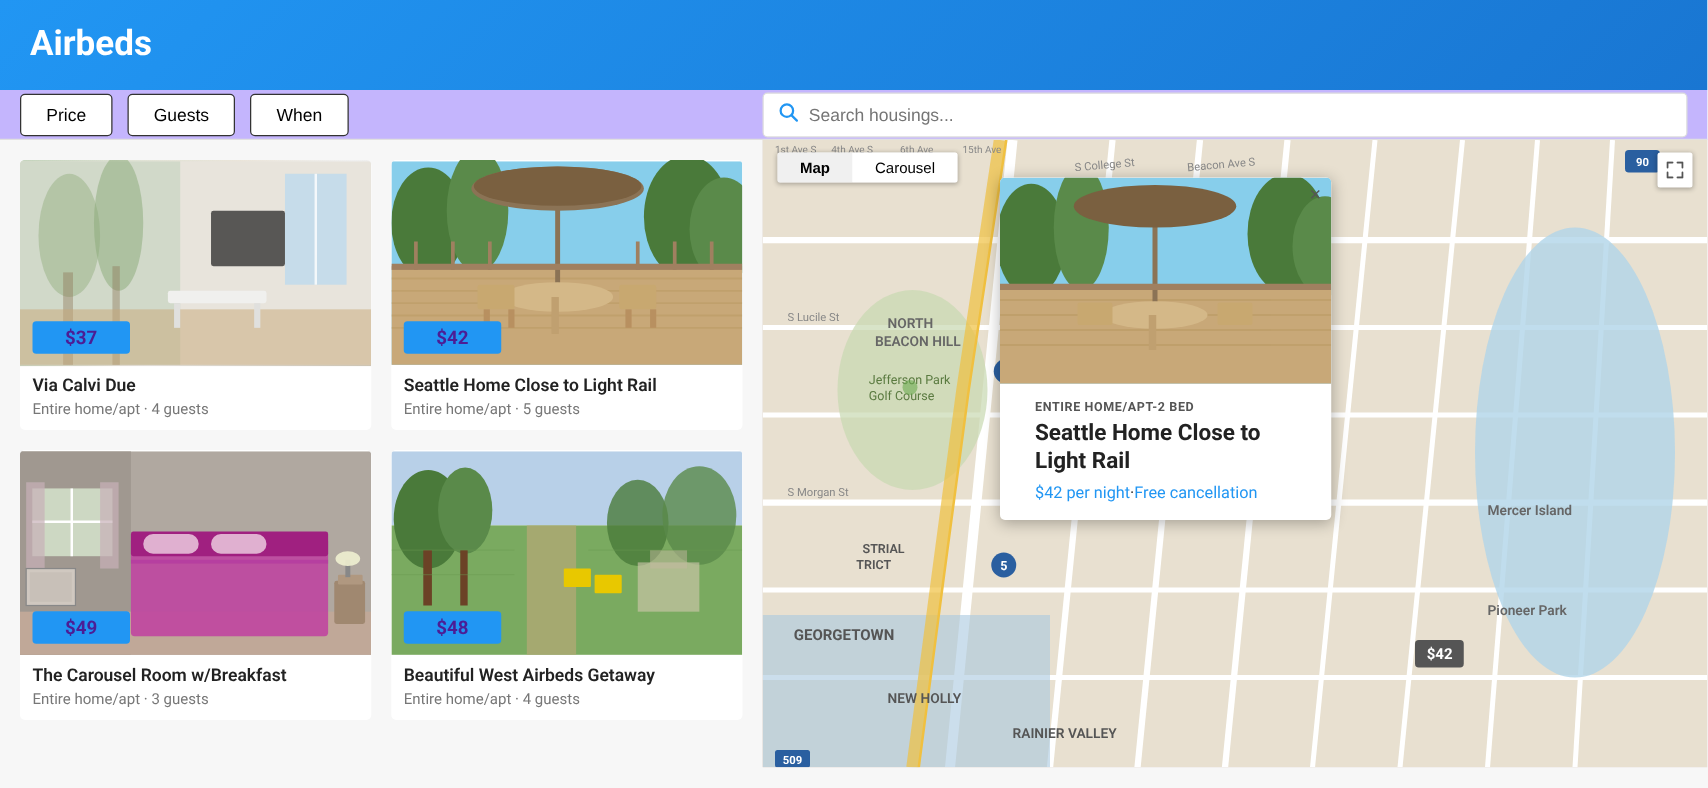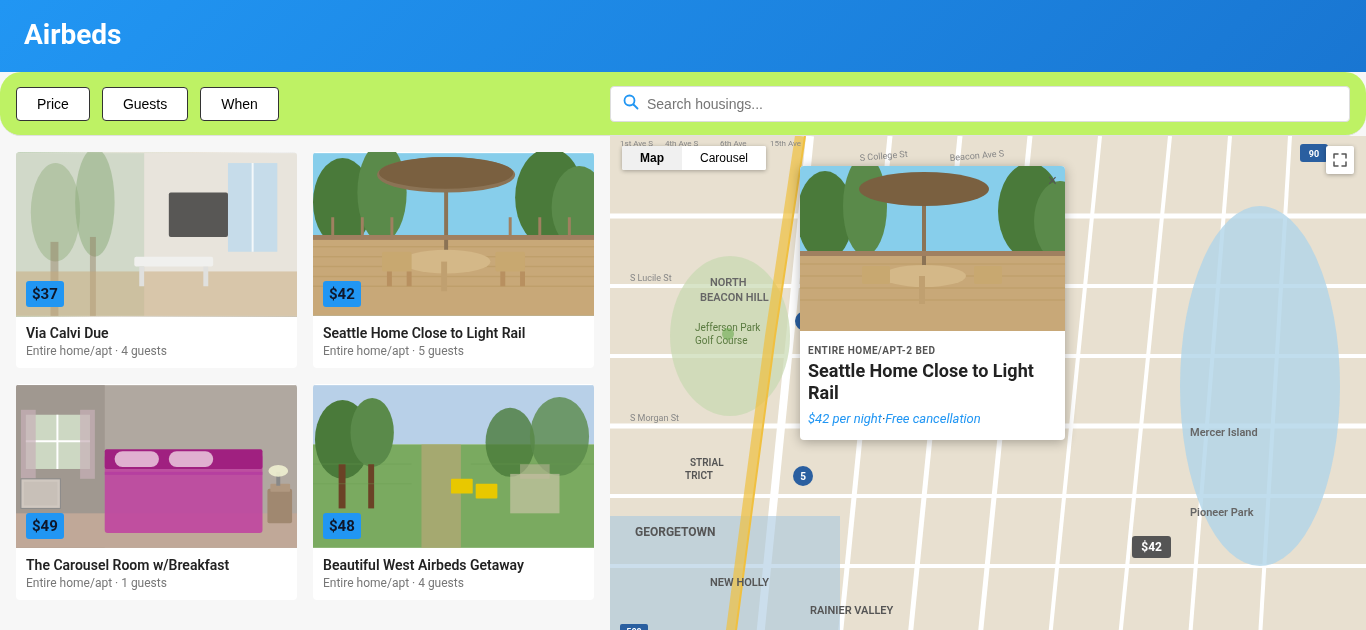--- a/index.html
+++ b/index.html
@@ -14,28 +14,27 @@
       align-items: flex-start;
     }
     .header-title {
       color: white;
       font-size: 28px;
       font-weight: bold;
     }
 
     
     .toolbar {
-      background: #bef264;
+      background: #c4b5fd;
       padding: 12px 16px;
       display: flex;
       align-items: center;
       gap: 12px;
       border-bottom: 1px solid #e0e0e0;
-      height: 64px;
-      border-radius: 21px;
+      height: 40px;
     }
     .filter-btn {
       border: 1.5px solid #333;
       background: white;
       border-radius: 4px;
       padding: 8px 20px;
       font-size: 14px;
       cursor: pointer;
       font-weight: 500;
     }
@@ -88,24 +87,24 @@
       position: relative;
       width: 100%;
       height: 165px;
       overflow: hidden;
     }
     .listing-price-badge {
       position: absolute;
       bottom: 10px;
       left: 10px;
       background: #2196F3;
-      color: #0f172a;
+      color: #4c1d95;
       font-size: 15px;
       font-weight: bold;
-      padding: 4px 6px;
+      padding: 4px 26px;
       border-radius: 3px;
     }
     .listing-info {
       padding: 8px 10px 10px;
     }
     .listing-name {
       font-size: 14px;
       font-weight: 600;
       color: #222;
       margin-bottom: 3px;
@@ -192,41 +191,40 @@
       top: 6px;
       right: 8px;
       background: none;
       border: none;
       font-size: 16px;
       cursor: pointer;
       color: #555;
       z-index: 21;
     }
     .map-popup-body {
-      padding: 10px 8px 14px;
+      padding: 10px 28px 14px;
     }
     .map-popup-type {
       font-size: 10px;
       font-weight: 700;
       color: #555;
       text-transform: uppercase;
       letter-spacing: 0.5px;
       margin-bottom: 4px;
     }
     .map-popup-title {
       font-size: 18px;
       font-weight: 700;
       color: #222;
       line-height: 1.2;
       margin-bottom: 8px;
     }
     .map-popup-price {
       font-size: 13px;
       color: #333;
-      font-style: italic;
     }
     .map-popup-price span {
       color: #2196F3;
     }
 
     
     .map-bg {
       width: 100%;
       height: 100%;
       position: absolute;
@@ -398,21 +396,21 @@
             <rect x="264" y="88" width="4" height="14" fill="#888"></rect>
             <ellipse cx="266" cy="87" rx="10" ry="6" fill="#f0f0d0" opacity="0.9"></ellipse>
 
             <rect x="5" y="95" width="40" height="30" fill="#d0c8c0" stroke="#888" stroke-width="1"></rect>
             <rect x="8" y="98" width="34" height="24" fill="#c8c0b8"></rect>
           </svg>
           <div class="listing-price-badge">$49</div>
         </div>
         <div class="listing-info">
           <div class="listing-name">The Carousel Room w/Breakfast</div>
-          <div class="listing-sub">Entire home/apt · 1 guests</div>
+          <div class="listing-sub">Entire home/apt · 3 guests</div>
         </div>
       </div>
 
       <div class="listing-card">
         <div class="listing-image-wrap">
           <svg width="100%" height="100%" viewBox="0 0 285 165" style="position:absolute;top:0;left:0;" xmlns="http://www.w3.org/2000/svg">
 
             <rect width="285" height="60" fill="#b8d0e8"></rect>
 
             <rect x="0" y="60" width="285" height="105" fill="#7aaa60"></rect>

